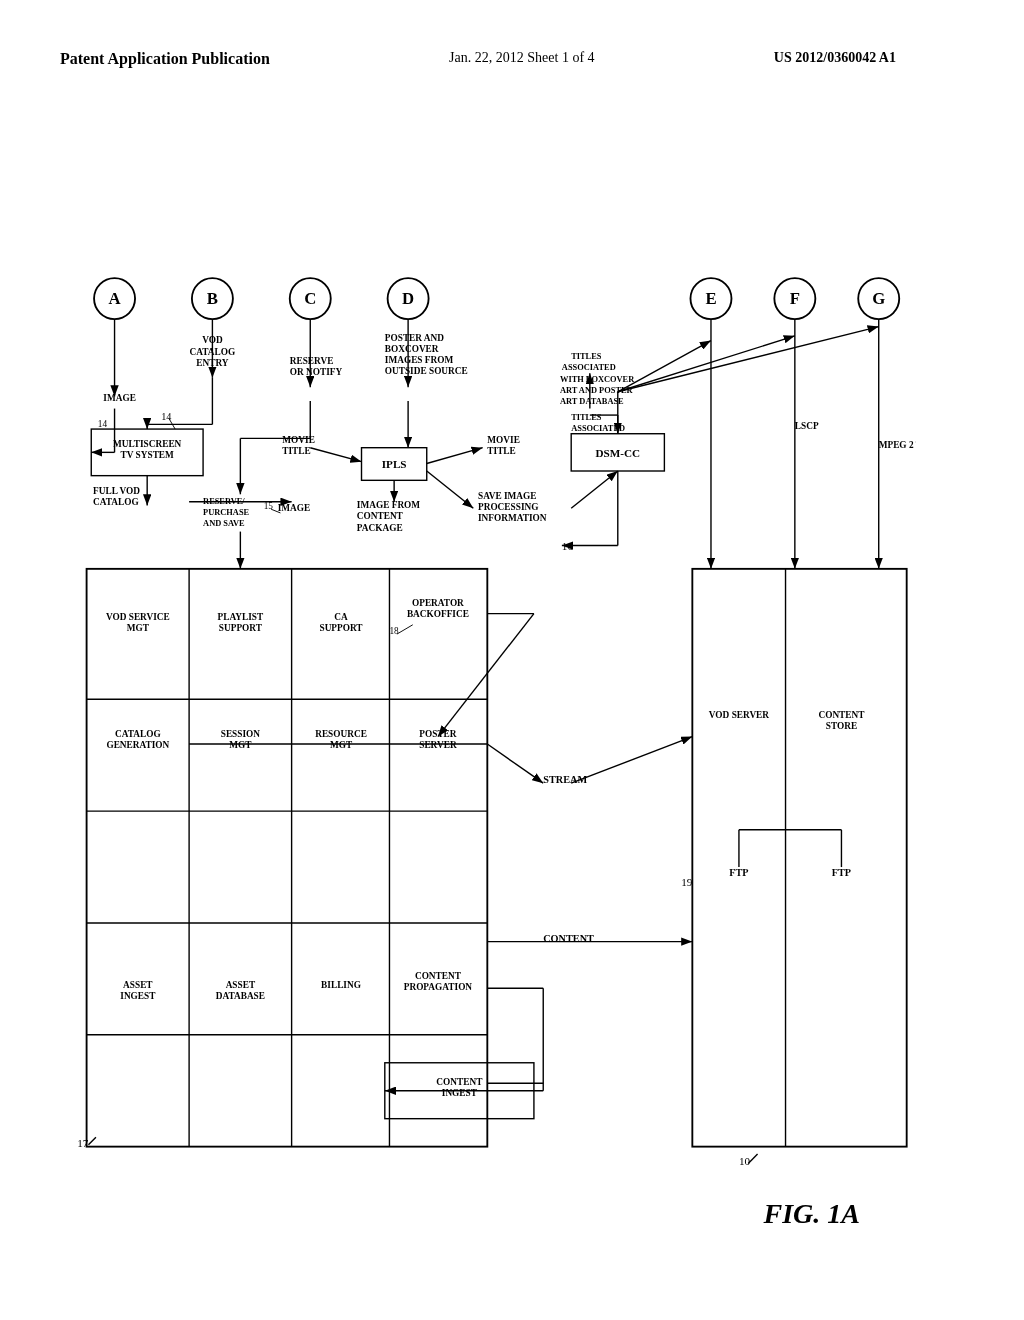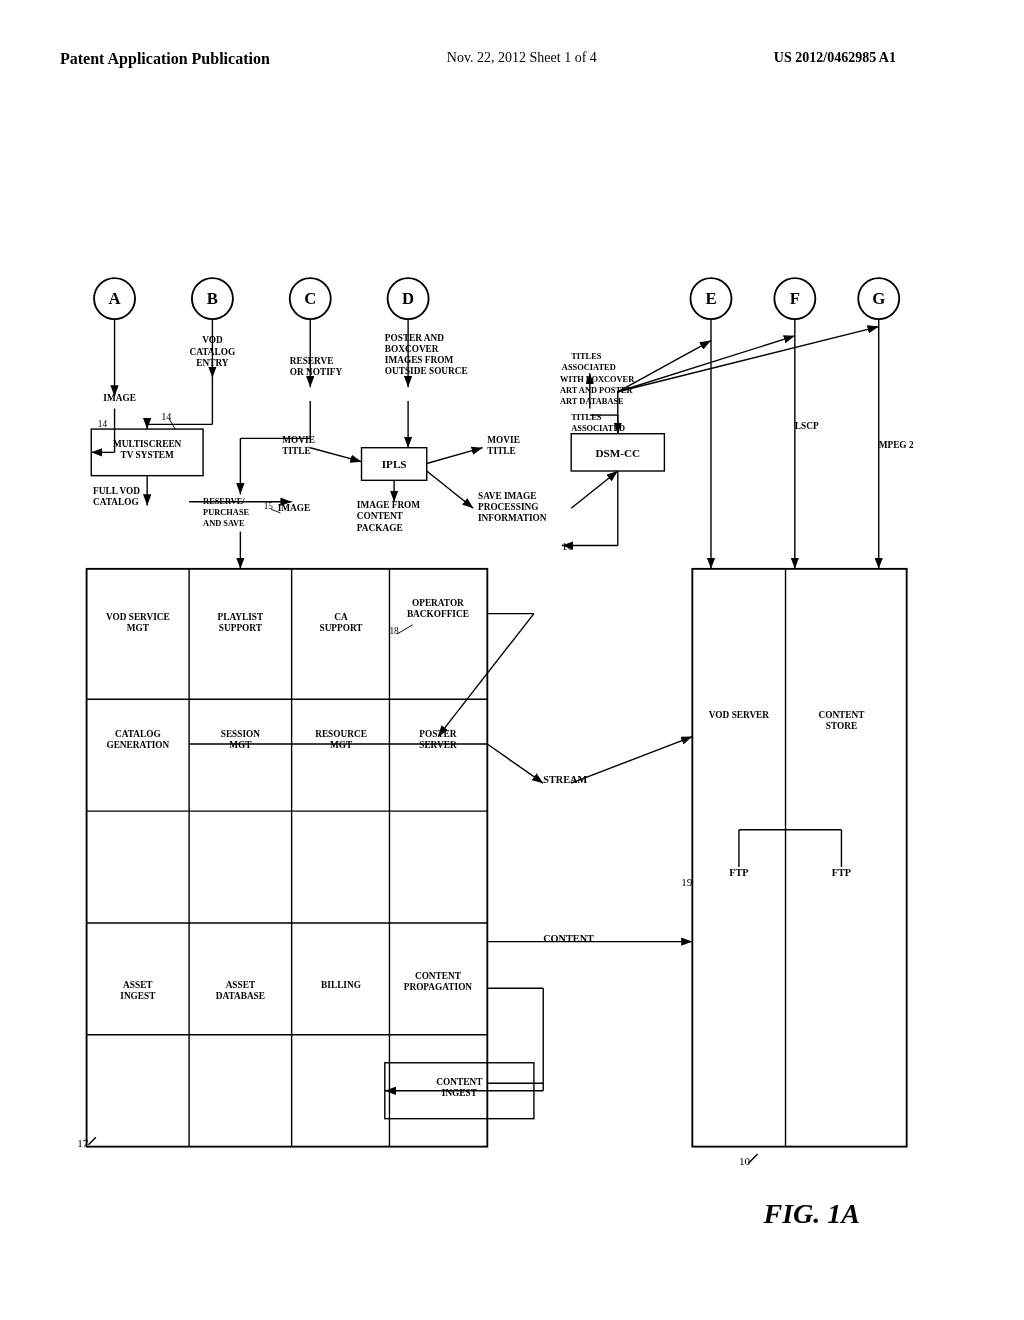--- a/index.html
+++ b/index.html
@@ -71,22 +71,22 @@
       font-style: italic;
     }
   </style>
 </head>
 <body>
 
 <div class="page">
 
   <div class="header">
     <div class="header-left">Patent Application Publication</div>
-    <div class="header-center">Nov. 22, 2012   Sheet 1 of 4</div>
-    <div class="header-right">US 2012/0462985 A1</div>
+    <div class="header-center">Jan. 22, 2012   Sheet 1 of 4</div>
+    <div class="header-right">US 2012/0360042 A1</div>
   </div>
 
   <div class="diagram">
     <svg class="main-diagram" viewBox="0 0 940 1100" xmlns="http://www.w3.org/2000/svg">
       <defs>
         <marker id="arrowhead" markerWidth="8" markerHeight="6" refX="8" refY="3" orient="auto">
           <polygon points="0 0, 8 3, 0 6" fill="#000"></polygon>
         </marker>
         <marker id="arrowhead-left" markerWidth="8" markerHeight="6" refX="0" refY="3" orient="auto">
           <polygon points="8 0, 0 3, 8 6" fill="#000"></polygon>

